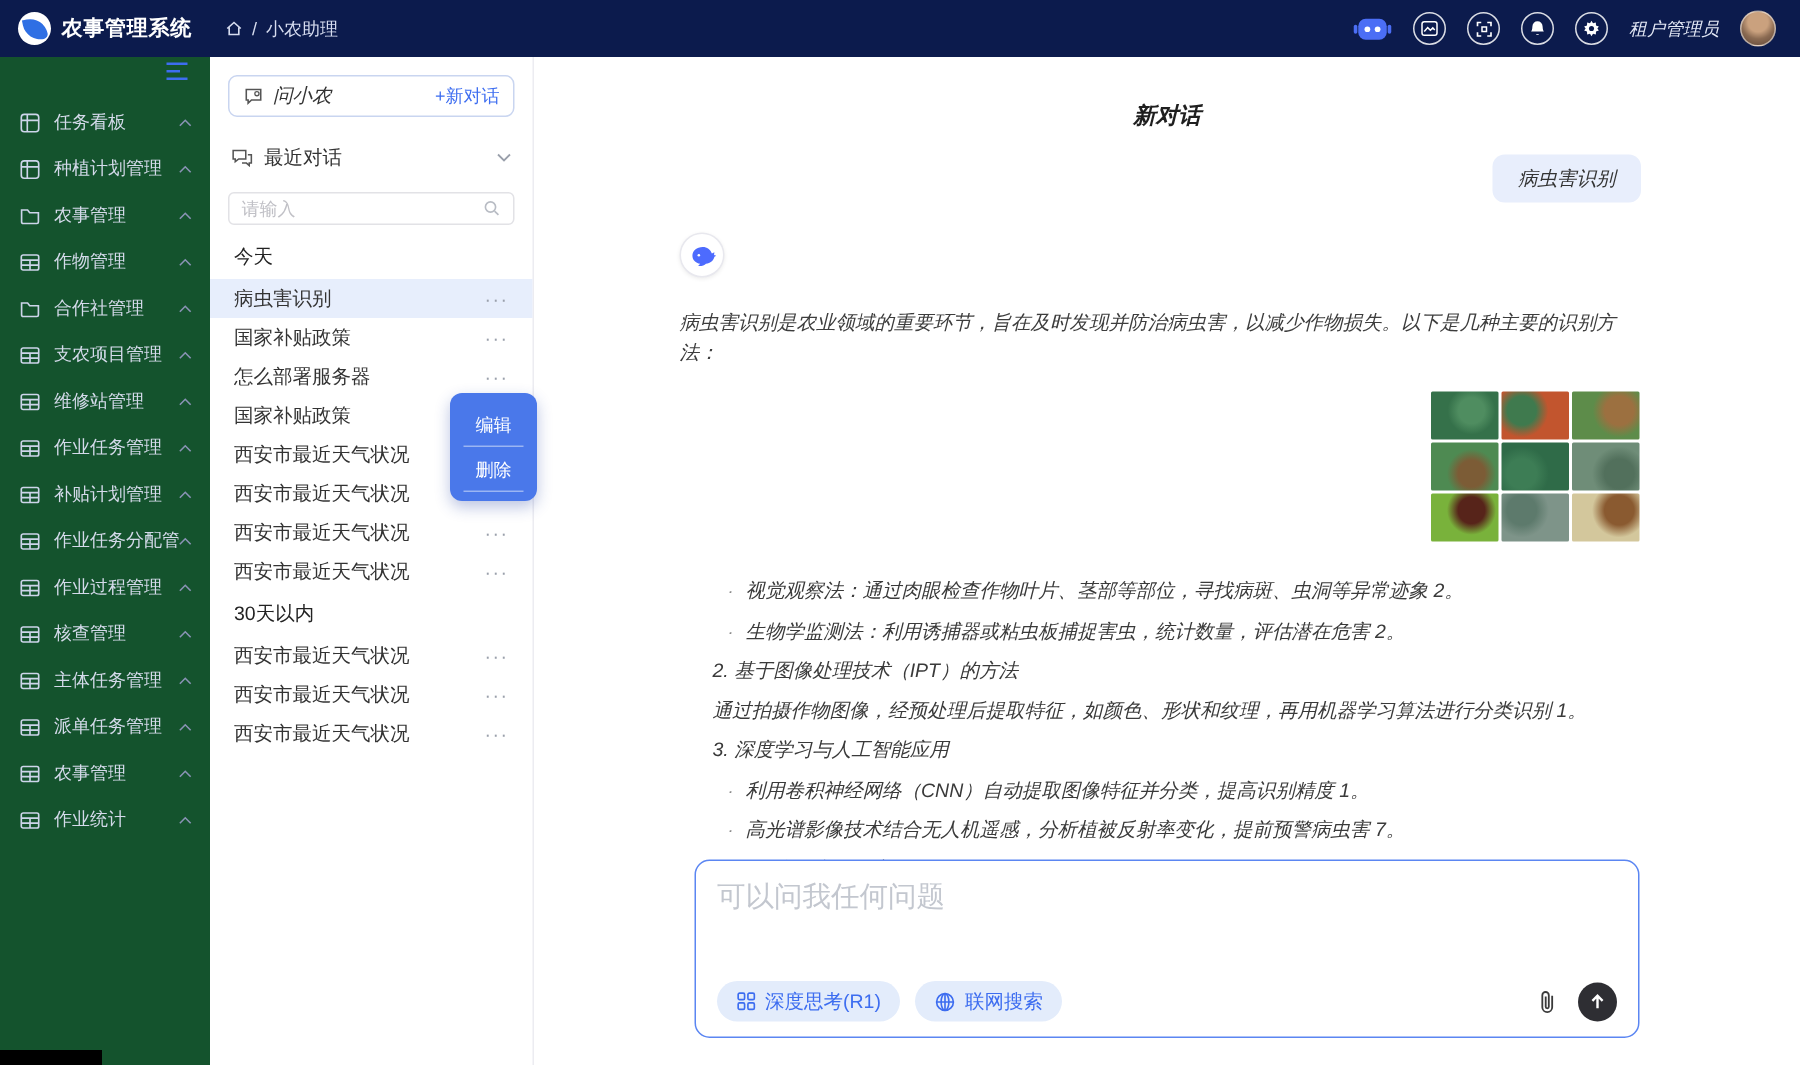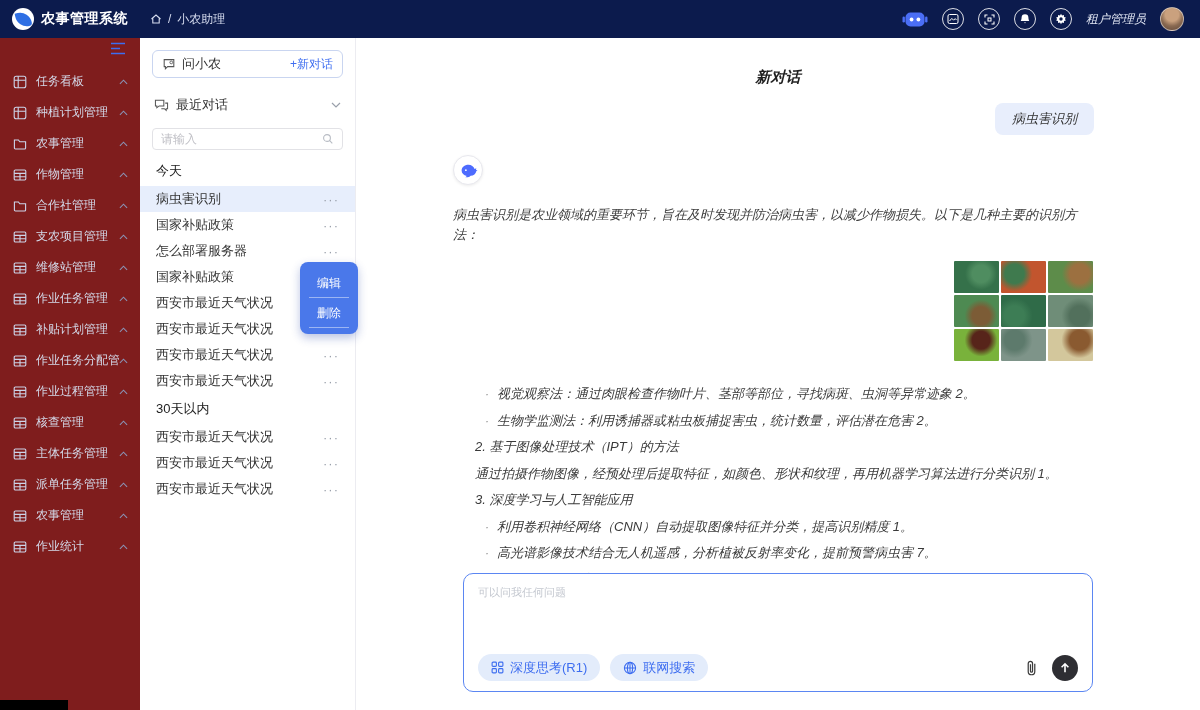--- a/index.html
+++ b/index.html
@@ -15,32 +15,32 @@
   .breadcrumb { display:flex; align-items:center; gap:6px; color:#d6dcef; font-size:12px; margin-left:10px; }
   .header-right { margin-left:auto; display:flex; align-items:center; gap:14px; padding-right:16px; }
   .hicon-circle { width:22px; height:22px; border-radius:50%; border:1px solid rgba(255,255,255,.85); display:flex; align-items:center; justify-content:center; cursor:pointer; }
   .role { color:#e3e8f5; font-size:12px;font-style:italic; }
   .avatar { width:24px; height:24px; border-radius:50%; background:radial-gradient(circle at 50% 30%,#caa17e 0 35%,#8a6a52 60%,#5d4436 100%); border:1px solid rgba(255,255,255,.5); }
 
   
   .body-row { flex:1; display:flex; min-height:0; }
 
   
-  .sidebar { width:140px; background:#7f1d1d; flex:0 0 140px; position:relative; padding-top:6px; }
+  .sidebar { width:140px; background:#14532d; flex:0 0 140px; position:relative; padding-top:6px; }
   .collapse { position:absolute; top:3px; right:14px; cursor:pointer; }
   .menu { padding-top:22px; }
   .side-item { height:31px; display:flex; align-items:center; padding:0 12px 0 13px; cursor:pointer; }
   .side-item .s-icon { width:14px; height:14px; margin-right:9px; display:flex; }
   .side-item .s-label { color:#d4daea; font-size:12px; flex:1; white-space:nowrap; overflow:hidden; }
   .side-item .s-caret { display:flex; }
 
   
   .chat-col { width:216px; flex:0 0 216px; background:#fff; border-right:1px solid #ececf1; position:relative; }
   .ask-box { margin:12px; height:28px; border:1px solid #c9d5f0; border-radius:6px; display:flex; align-items:center; padding:0 9px; }
-  .ask-left { display:flex; align-items:center; gap:6px; font-size:13px; color:#333; flex:1; }
+  .ask-left { display:flex; align-items:center; gap:6px; font-size:13px; color:#333; flex:1;font-style:italic; }
   .new-chat { color:#3d6df0; font-size:12px; cursor:pointer; white-space:nowrap; }
   .recent-row { height:30px; display:flex; align-items:center; gap:7px; padding:0 14px; font-size:13px; color:#333; cursor:pointer; }
   .recent-row .chev { margin-left:auto; display:flex; }
   .search-box { margin:8px 12px 6px; height:22px; border:1px solid #e2e2e6; border-radius:4px; display:flex; align-items:center; padding:0 8px; }
   .search-box input { border:none; outline:none; flex:1; font-size:12px; color:#333; font-family:inherit; min-width:0; }
   .search-box input::placeholder { color:#c0c0c6; }
   .chat-group-header { height:30px; display:flex; align-items:center; padding:0 16px; font-size:13px; color:#222; }
   .chat-item { height:26px; display:flex; align-items:center; padding:0 16px; font-size:13px; color:#333; cursor:pointer; }
   .chat-item.active { background:#e7eefc; }
   .chat-item .label { flex:1; white-space:nowrap; overflow:hidden; text-overflow:ellipsis; }
@@ -62,21 +62,21 @@
   .ai-intro { font-size:13px; color:#3d3d3d; line-height:20px; padding-top:7px; }
   .img-grid { display:grid; grid-template-columns:repeat(3,45px); grid-auto-rows:32px; gap:2px; justify-content:end; margin:16px 1px 14px 0; cursor:pointer; }
   .img-grid .cell { border-radius:1px; }
   .answer { padding-left:13px; margin-top:6px; }
   .ans-line { font-size:13px; color:#3a3a3a; line-height:26.5px; white-space:nowrap; }
   .ans-line.i1 { padding-left:10px; }
   .ans-line.i2 { padding-left:42px; }
   .ans-line .bdot { color:#8a8a8a; margin-right:8px; font-size:12px; }
 
   .input-box { position:absolute; left:50%; transform:translateX(-50%); bottom:18px; width:630px; height:119px; border:1px solid #5b86f2; border-radius:10px; background:#fff; }
-  .input-box textarea { position:absolute; left:14px; top:11px; right:14px; height:60px; border:none; outline:none; resize:none; font-size:11px; font-family:inherit; color:#333; }
+  .input-box textarea { position:absolute; left:14px; top:11px; right:14px; height:60px; border:none; outline:none; resize:none; font-size:19px; font-family:inherit; color:#333; }
   .input-box textarea::placeholder { color:#c3c7cf; }
   .input-actions { position:absolute; left:14px; right:14px; bottom:10px; display:flex; align-items:center; }
   .pill { display:inline-flex; align-items:center; gap:6px; height:27px; padding:0 13px; border-radius:14px; background:#e3ecfb; color:#3d6df0; font-size:13px; cursor:pointer; margin-right:10px; }
   .right-actions { margin-left:auto; display:flex; align-items:center; gap:13px; }
   .clip { display:flex; cursor:pointer; }
   .send-btn { width:26px; height:26px; border-radius:50%; background:#2e2e33; display:flex; align-items:center; justify-content:center; cursor:pointer; }
 
   .bottom-strip { position:absolute; left:0; bottom:0; width:68px; height:10px; background:#000; z-index:9; }
 </style>
 </head>

